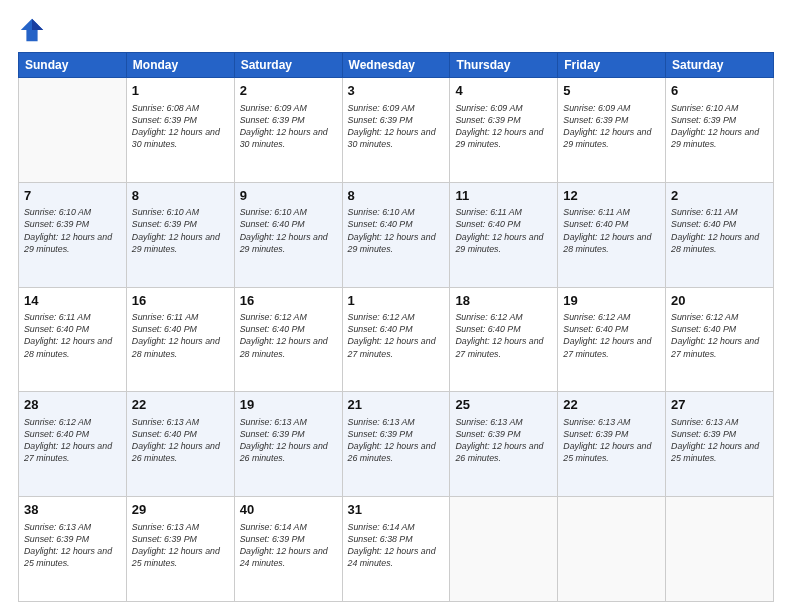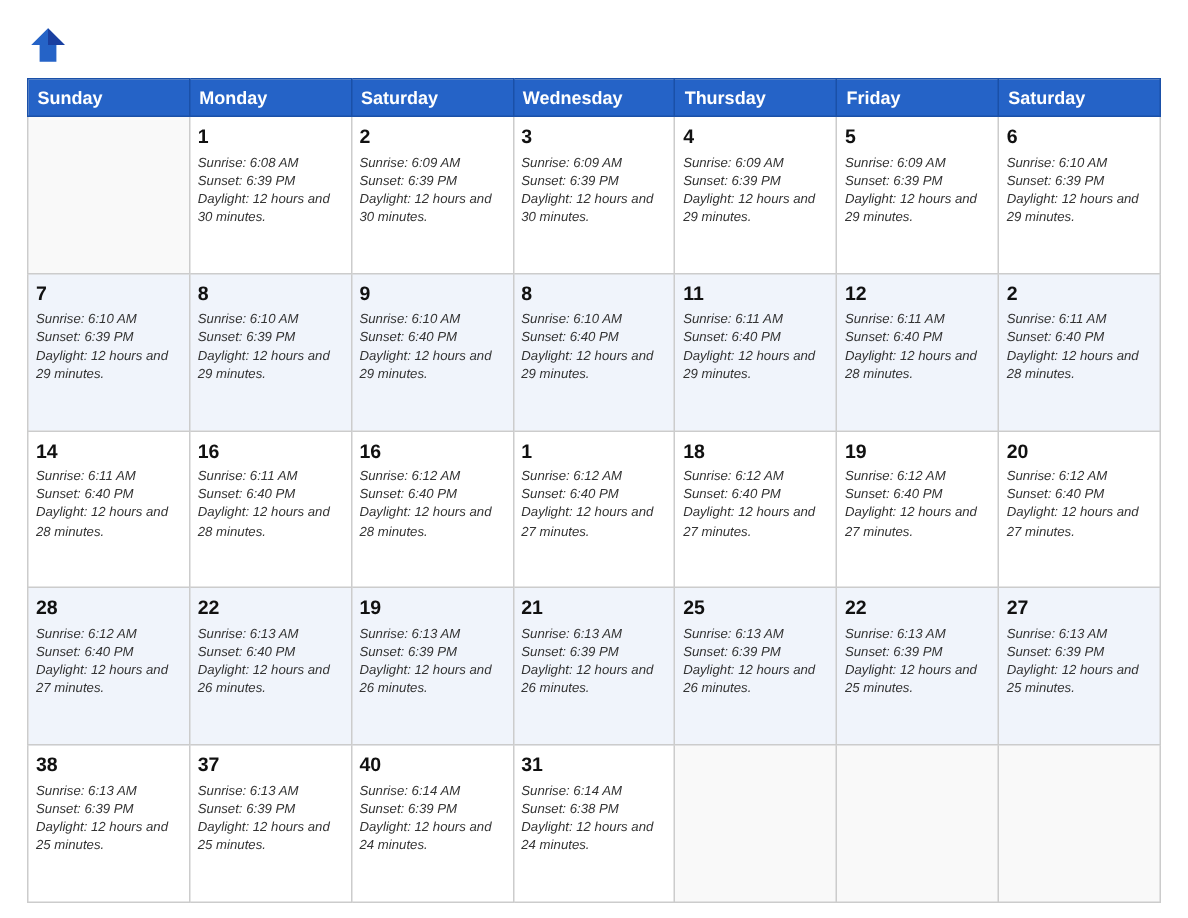--- a/index.html
+++ b/index.html
@@ -249,21 +249,21 @@
             <span class="day-number">27</span>
             <div class="day-info"><span>Sunrise: 6:13 AM</span><br><span>Sunset: 6:39 PM</span><br><span>Daylight: 12 hours and 25 minutes.</span></div>
           </td>
         </tr>
         <tr>
           <td>
             <span class="day-number">38</span>
             <div class="day-info"><span>Sunrise: 6:13 AM</span><br><span>Sunset: 6:39 PM</span><br><span>Daylight: 12 hours and 25 minutes.</span></div>
           </td>
           <td>
-            <span class="day-number">37</span>
+            <span class="day-number">29</span>
             <div class="day-info"><span>Sunrise: 6:13 AM</span><br><span>Sunset: 6:39 PM</span><br><span>Daylight: 12 hours and 25 minutes.</span></div>
           </td>
           <td>
             <span class="day-number">40</span>
             <div class="day-info"><span>Sunrise: 6:14 AM</span><br><span>Sunset: 6:39 PM</span><br><span>Daylight: 12 hours and 24 minutes.</span></div>
           </td>
           <td>
             <span class="day-number">31</span>
             <div class="day-info"><span>Sunrise: 6:14 AM</span><br><span>Sunset: 6:38 PM</span><br><span>Daylight: 12 hours and 24 minutes.</span></div>
           </td>

